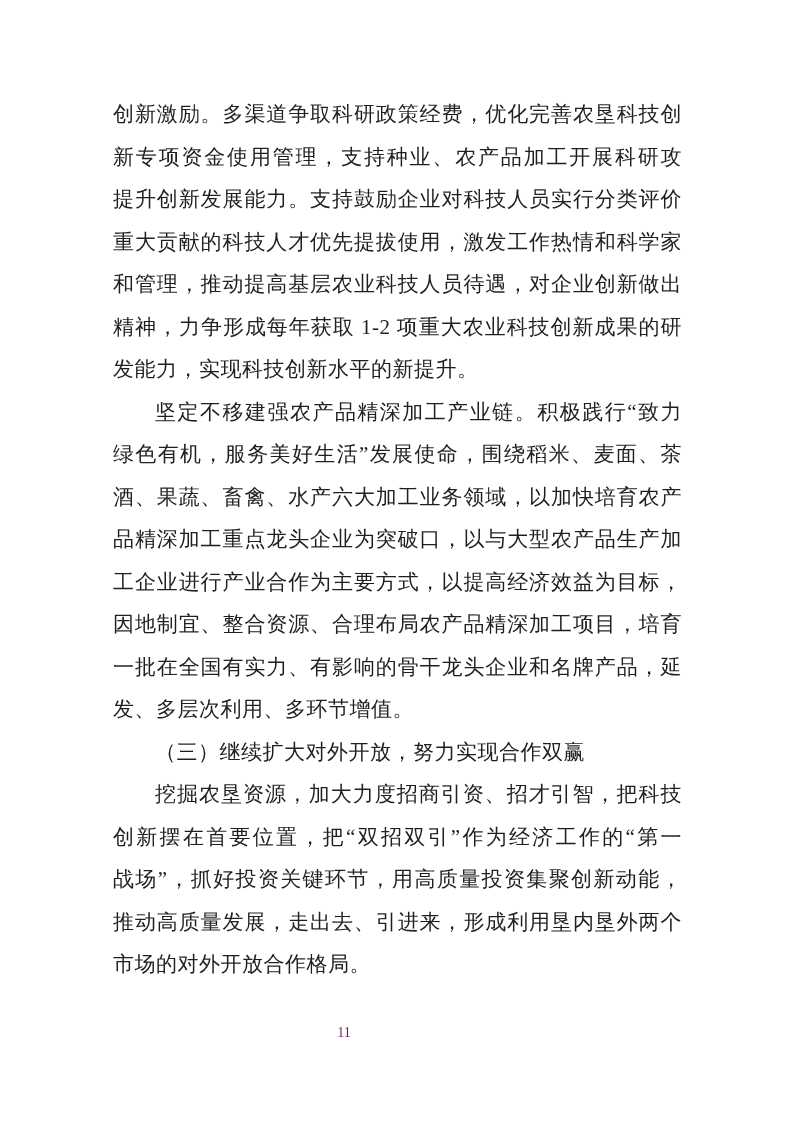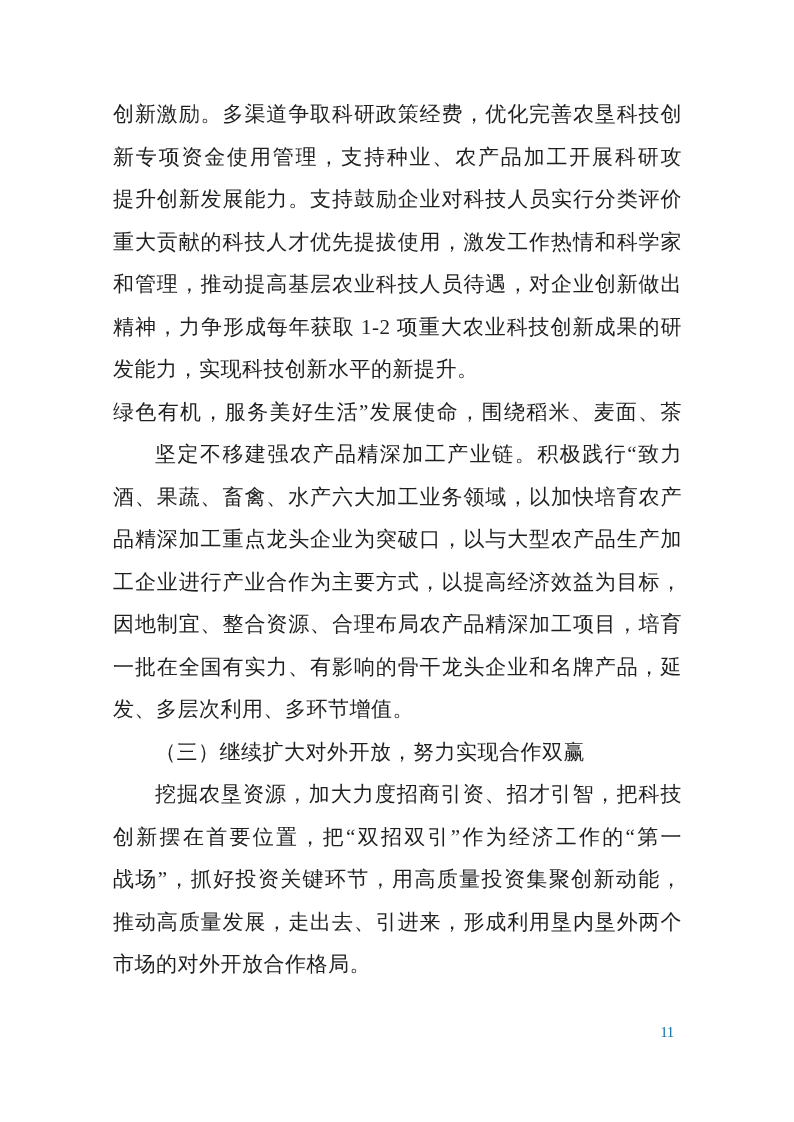--- a/index.html
+++ b/index.html
@@ -43,41 +43,41 @@
   }
   .line.para-end {
     text-align: center;
     text-align-last: left;
   }
   .page-num {
     position: absolute;
     top: 1024px;
     left: 14px;
     right: 120px;
-    text-align: right;
+    text-align: center;
     font-size: 14px;
     line-height: 18px;
-    color: #0369a1;
+    color: #701a75;
     font-family: "Liberation Serif", "DejaVu Serif", serif;
   }
 </style>
 </head>
 <body>
 
 <div class="page">
   <div class="content">
     <div class="line">创新激励。多渠道争取科研政策经费，优化完善农垦科技创</div>
     <div class="line">新专项资金使用管理，支持种业、农产品加工开展科研攻关，</div>
     <div class="line">提升创新发展能力。支持鼓励企业对科技人员实行分类评价</div>
     <div class="line">重大贡献的科技人才优先提拔使用，激发工作热情和科学家</div>
     <div class="line">和管理，推动提高基层农业科技人员待遇，对企业创新做出</div>
     <div class="line">精神，力争形成每年获取 1-2 项重大农业科技创新成果的研</div>
     <div class="line para-end">发能力，实现科技创新水平的新提升。</div>
+    <div class="line indent">坚定不移建强农产品精深加工产业链。积极践行“致力</div>
     <div class="line">绿色有机，服务美好生活”发展使命，围绕稻米、麦面、茶</div>
-    <div class="line indent">坚定不移建强农产品精深加工产业链。积极践行“致力</div>
     <div class="line">酒、果蔬、畜禽、水产六大加工业务领域，以加快培育农产</div>
     <div class="line">品精深加工重点龙头企业为突破口，以与大型农产品生产加</div>
     <div class="line">工企业进行产业合作为主要方式，以提高经济效益为目标，</div>
     <div class="line">因地制宜、整合资源、合理布局农产品精深加工项目，培育</div>
     <div class="line">一批在全国有实力、有影响的骨干龙头企业和名牌产品，延</div>
     <div class="line para-end">发、多层次利用、多环节增值。</div>
     <div class="line indent para-end">（三）继续扩大对外开放，努力实现合作双赢</div>
     <div class="line indent">挖掘农垦资源，加大力度招商引资、招才引智，把科技</div>
     <div class="line">创新摆在首要位置，把“双招双引”作为经济工作的“第一</div>
     <div class="line">战场”，抓好投资关键环节，用高质量投资集聚创新动能，</div>

